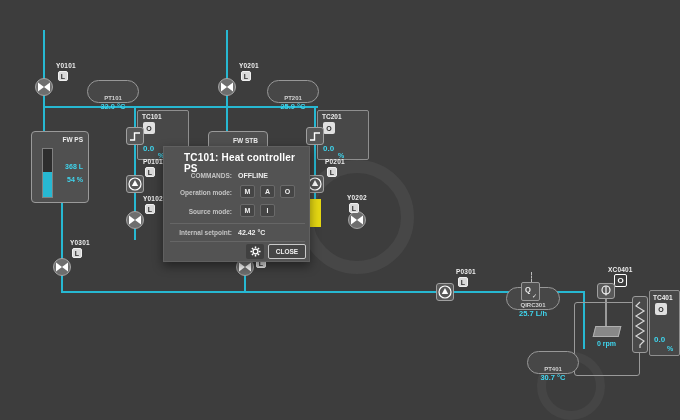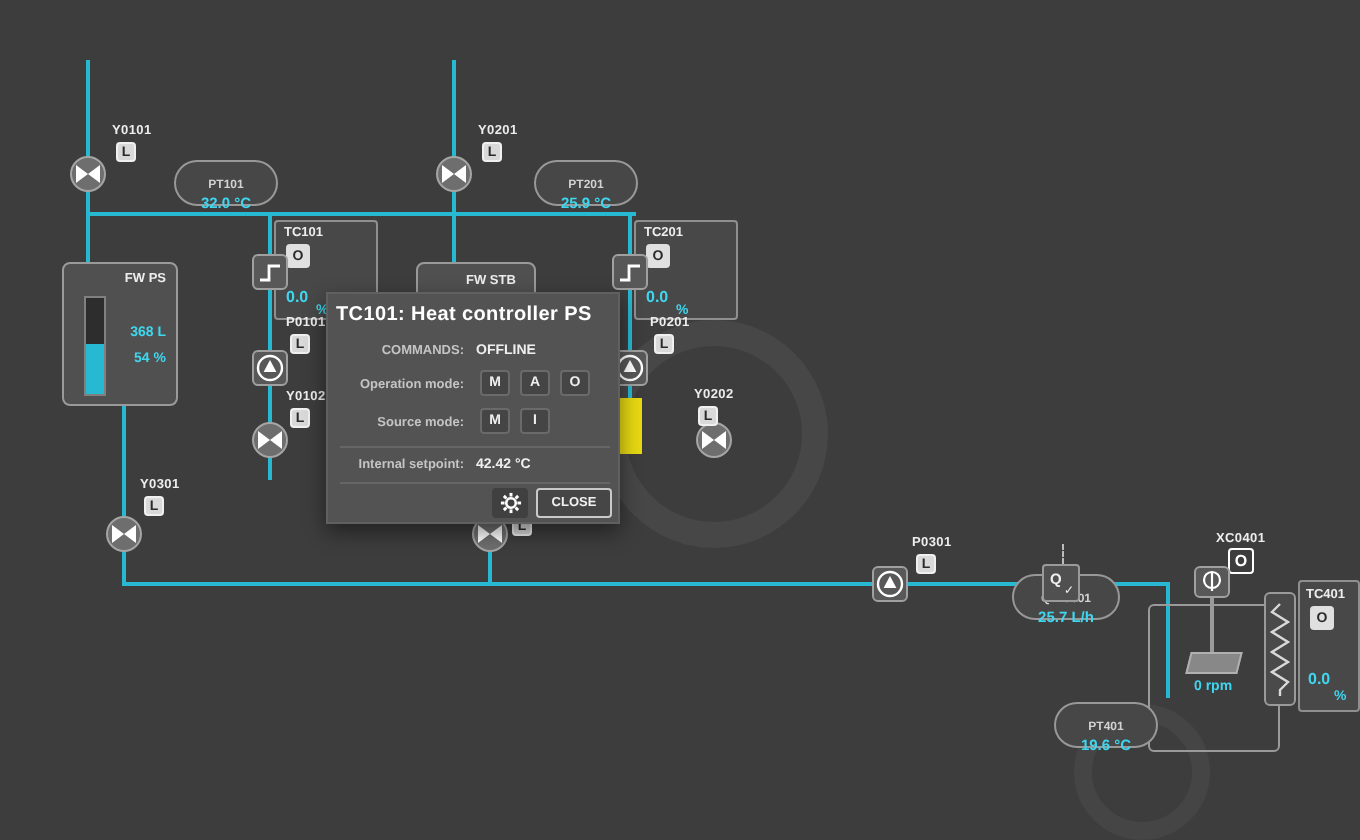--- a/index.html
+++ b/index.html
@@ -22,21 +22,21 @@
   .dev-label{position:absolute;font-size:6.5px;font-weight:bold;color:#ededed;z-index:6;letter-spacing:.2px;}
   .badge{position:absolute;width:10px;height:10px;background:#d9d9d9;border:1px solid #f0f0f0;border-radius:2px;
          color:#2b2b2b;font-size:7px;font-weight:bold;display:flex;align-items:center;justify-content:center;z-index:6;box-sizing:border-box;}
   .valve{position:absolute;width:18px;height:18px;border-radius:50%;background:#6e6e6e;border:1px solid #a5a5a5;
          display:flex;align-items:center;justify-content:center;z-index:5;box-sizing:border-box;}
   .pump{position:absolute;width:18px;height:18px;border-radius:3px;background:#585858;border:1px solid #a0a0a0;
         display:flex;align-items:center;justify-content:center;z-index:5;box-sizing:border-box;}
   .tcicon{position:absolute;width:18px;height:18px;border-radius:3px;background:#585858;border:1px solid #a0a0a0;
         display:flex;align-items:center;justify-content:center;z-index:5;box-sizing:border-box;}
   .pill{position:absolute;width:52px;height:23px;background:#474747;border:1px solid #989898;border-radius:12px;
-        text-align:center;box-sizing:border-box;padding-top:9px;z-index:5;}
+        text-align:center;box-sizing:border-box;padding-top:14px;z-index:5;}
   .pill .nm{font-size:6px;color:#d2d2d2;font-weight:bold;line-height:7px;}
   .pill .val{font-size:7.5px;color:#3fd6ef;font-weight:bold;line-height:9px;}
   .tcbox{position:absolute;width:52px;height:50px;background:#484848;border:1px solid #8f8f8f;border-radius:2px;z-index:4;box-sizing:border-box;}
   .tc-label{position:absolute;left:4px;top:2px;font-size:6.5px;font-weight:bold;color:#ededed;}
   .tc-obtn{position:absolute;left:5px;top:11px;width:12px;height:12px;background:#e0e0e0;border-radius:2px;color:#2b2b2b;
            font-size:7px;font-weight:bold;display:flex;align-items:center;justify-content:center;}
   .tc-val{position:absolute;left:5px;top:33px;font-size:8px;font-weight:bold;color:#3fd6ef;}
   .tc-unit{position:absolute;left:20px;top:41px;font-size:7px;font-weight:bold;color:#3fd6ef;}
   .tank{position:absolute;border:1px solid #9a9a9a;border-radius:4px;background:#505050;z-index:4;box-sizing:border-box;}
   .tank-label{position:absolute;font-size:6.5px;font-weight:bold;color:#ededed;}
@@ -54,21 +54,21 @@
   .paddle{position:absolute;left:594px;top:326px;width:26px;height:11px;background:#888;border:1px solid #b0b0b0;
           transform:skewX(-14deg);z-index:5;box-sizing:border-box;}
   .dotline{position:absolute;left:531px;top:272px;width:0;height:10px;border-left:1px dashed #bbb;z-index:4;}
   .qsensor{position:absolute;left:521px;top:282px;width:19px;height:19px;background:#505050;border:1px solid #9a9a9a;
            border-radius:2px;z-index:5;box-sizing:border-box;}
   .qsensor .q{position:absolute;left:3px;top:2px;font-size:7.5px;font-weight:bold;color:#f0f0f0;}
   .qsensor .chk{position:absolute;right:2px;bottom:1px;font-size:6px;color:#f0f0f0;}
   
   .popup{position:absolute;left:163px;top:146px;width:147px;height:116px;background:#535353;border:1px solid #606060;
          box-shadow:0 4px 10px rgba(0,0,0,.45);z-index:50;box-sizing:border-box;}
-  .pp-title{position:absolute;left:4px;top:5px;font-size:10px;font-weight:bold;color:#fff;letter-spacing:.2px;}
+  .pp-title{position:absolute;left:20px;top:5px;font-size:10px;font-weight:bold;color:#fff;letter-spacing:.2px;}
   .pp-lab{position:absolute;left:0;width:68px;text-align:right;font-size:6.5px;font-weight:bold;color:#c4c4c4;}
   .pp-val{position:absolute;font-size:7px;font-weight:bold;color:#efefef;}
   .pp-btn{position:absolute;width:15px;height:13px;background:#454545;border:1px solid #6a6a6a;border-radius:2px;
           color:#f0f0f0;font-size:7px;font-weight:bold;display:flex;align-items:center;justify-content:center;box-sizing:border-box;}
   .pp-div{position:absolute;left:6px;width:135px;height:1px;background:#666;}
   .gear-btn{position:absolute;left:82px;top:97px;width:18px;height:15px;background:#404040;border-radius:2px;
             display:flex;align-items:center;justify-content:center;}
   .close-btn{position:absolute;left:104px;top:97px;width:38px;height:15px;background:#464646;border:1px solid #c9c9c9;
              border-radius:2px;color:#f0f0f0;font-size:6.5px;font-weight:bold;display:flex;align-items:center;justify-content:center;box-sizing:border-box;}
 </style>
@@ -137,21 +137,21 @@
   <div class="pill" style="left:267px;top:80px;">
     <div class="nm">PT201</div>
     <div class="val">25.9 °C</div>
   </div>
   <div class="pill" style="left:506px;top:250px;width:54px;margin-top:37px;">
     <div class="nm">QIRC301</div>
     <div class="val">25.7 L/h</div>
   </div>
   <div class="pill" style="left:527px;top:351px;">
     <div class="nm">PT401</div>
-    <div class="val">19.6 °C</div>
+    <div class="val">30.7 °C</div>
   </div>
 
   <div class="dev-label" style="left:56px;top:62px;">Y0101</div>
   <div class="badge" style="left:58px;top:71px;">L</div>
   <div class="valve" style="left:35px;top:78px;">
     <svg width="16" height="16" viewBox="0 0 16 16">
       <polygon points="2,3.5 8,8 2,12.5" fill="#fff"></polygon>
         <polygon points="14,3.5 8,8 14,12.5" fill="#fff"></polygon>
       </svg>
   </div>

